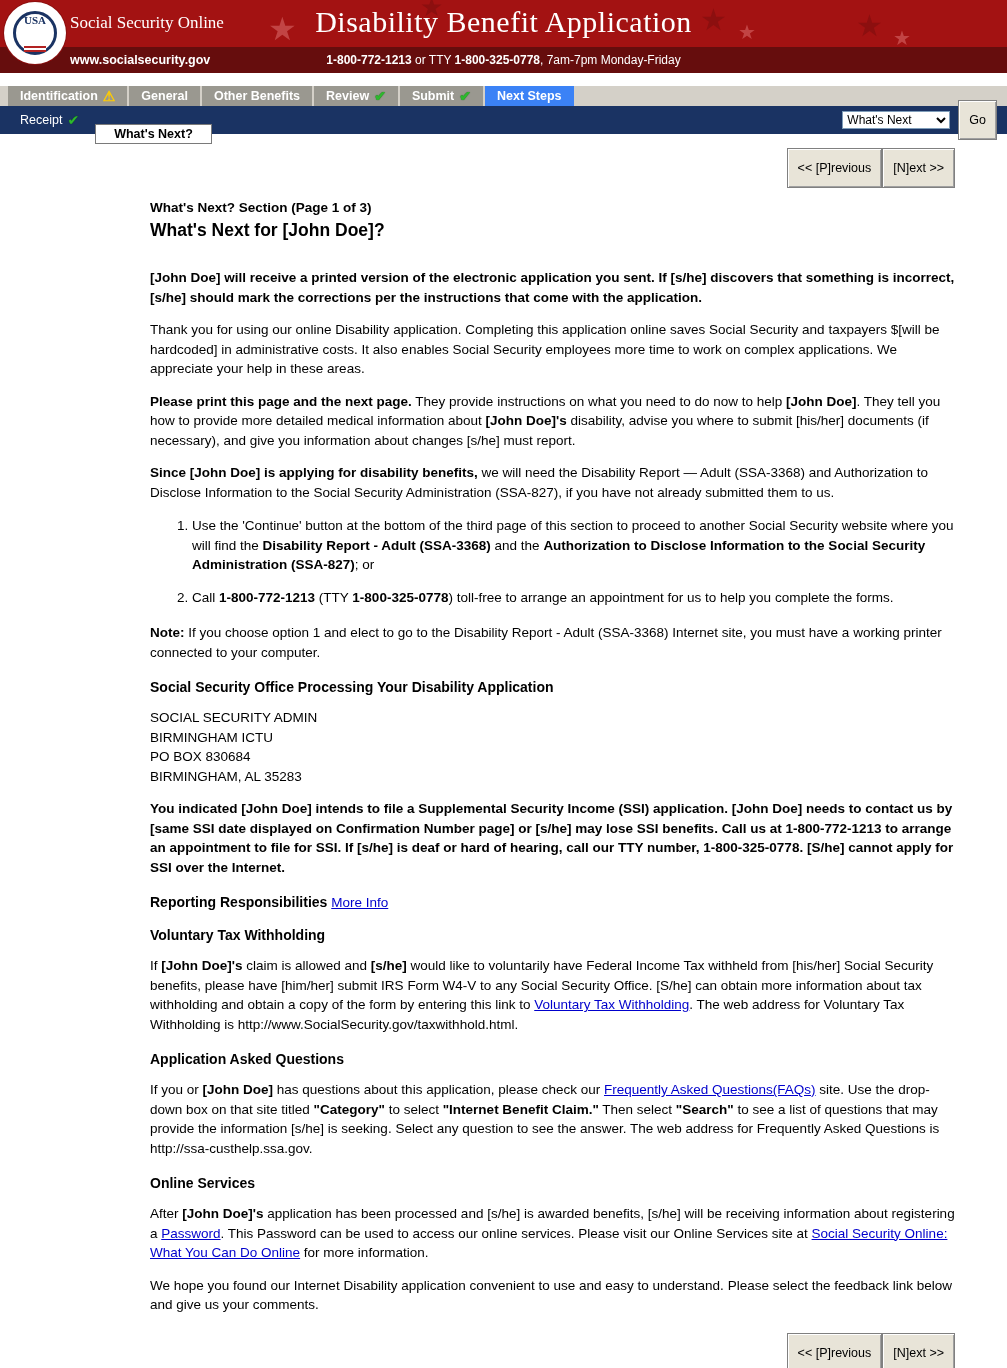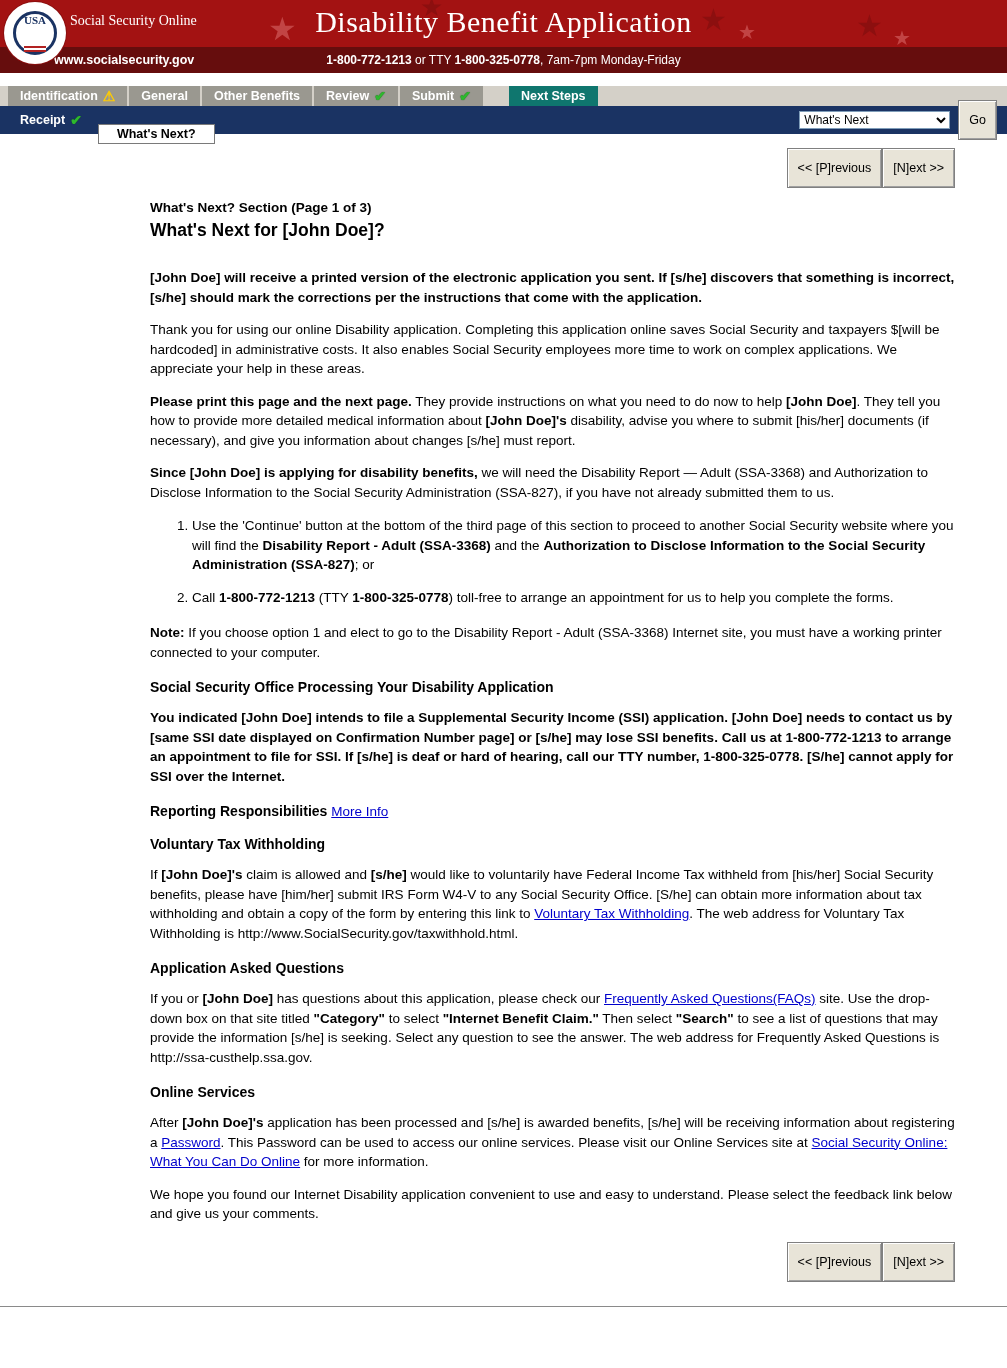--- a/index.html
+++ b/index.html
@@ -30,21 +30,21 @@
     padding-top: 5px;
     letter-spacing: 0.5px;
     position: relative;
     z-index: 2;
   }
   .site-name {
     position: absolute;
     left: 70px;
     top: 13px;
     font-family: "Liberation Serif", serif;
-    font-size: 14px;
+    font-size: 17px;
     color: #fff;
     z-index: 2;
   }
   .star { position: absolute; z-index: 1; font-size: 28px; }
   .star.light { color: #c24444; }
   .star.dark  { color: #8c0f0f; }
   .star.s1 { left: 268px; top: 10px; font-size: 32px; }
   .star.s2 { left: 420px; top: -8px; font-size: 26px; }
   .star.s3 { left: 700px; top: 2px;  font-size: 30px; }
   .star.s4 { left: 738px; top: 20px; font-size: 20px; }
@@ -55,21 +55,21 @@
     height: 26px;
     background: #660d0d;
     position: relative;
     color: #fff;
     font-size: 12px;
     line-height: 26px;
     text-align: center;
   }
   .subbar .url {
     position: absolute;
-    left: 54px;
+    left: 70px;
     font-weight: bold;
     font-size: 12.5px;
   }
 
   .seal {
     position: absolute;
     left: 4px;
     top: 2px;
     width: 62px;
     height: 62px;
@@ -117,55 +117,55 @@
     color: #fff;
     font-weight: bold;
     font-size: 12.5px;
     display: flex;
     align-items: center;
     gap: 5px;
     padding: 0 12px;
     cursor: pointer;
     white-space: nowrap;
   }
-  .tab.active { background: #0f766e; margin-left: 24px; }
+  .tab.active { background: #3b82f6; }
   .warn-icon { color: #ffcc00; font-size: 14px; line-height: 1; }
   .check-icon { color: #2eb82e; font-size: 14px; line-height: 1; text-shadow: 0 0 1px #0a5a0a; }
 
   
   .navy-bar {
     height: 28px;
     background: #1a3363;
     display: flex;
     align-items: center;
     padding: 0 10px 0 20px;
     color: #fff;
   }
   .receipt {
-    font-weight: bold;
+    font-weight: normal;
     font-size: 12.5px;
     display: flex;
     align-items: center;
     gap: 5px;
     cursor: pointer;
   }
   .active-box {
     background: #fff;
     color: #000;
     font-weight: bold;
     font-size: 12.5px;
     border: 1px solid #7a7a7a;
     padding: 2px 18px;
     margin-left: 16px;
     cursor: pointer;
     margin-top: 27px;
   }
   .jump { margin-left: auto; display: flex; align-items: center; gap: 8px; }
   .jump select {
-    width: 151px;
+    width: 108px;
     font-size: 12px;
     font-family: "Liberation Sans", sans-serif;
     background: #fff;
     border: 1px solid #7f9db9;
   }
   .btn {
     font-family: "Liberation Sans", sans-serif;
     font-size: 12.5px;
     color: #000;
     background: #e8e4d8;
@@ -272,20 +272,21 @@
       <p><span class="b">[John Doe] will receive a printed version of the electronic application you sent. If [s/he] discovers that something is incorrect, [s/he] should mark the corrections per the instructions that come with the application.</span></p>
       <p><span>Thank you for using our online Disability application. Completing this application online saves Social Security and taxpayers $[will be hardcoded] in administrative costs. It also enables Social Security employees more time to work on complex applications. We appreciate your help in these areas.</span></p>
       <p><span class="b">Please print this page and the next page.</span><span> They provide instructions on what you need to do now to help </span><span class="b">[John Doe]</span><span>. They tell you how to provide more detailed medical information about </span><span class="b">[John Doe]'s</span><span> disability, advise you where to submit [his/her] documents (if necessary), and give you information about changes [s/he] must report.</span></p>
       <p><span class="b">Since [John Doe] is applying for disability benefits,</span><span> we will need the Disability Report — Adult (SSA-3368) and Authorization to Disclose Information to the Social Security Administration (SSA-827), if you have not already submitted them to us.</span></p>
       <ol>
         <li><span>Use the 'Continue' button at the bottom of the third page of this section to proceed to another Social Security website where you will find the </span><span class="b">Disability Report - Adult (SSA-3368)</span><span> and the </span><span class="b">Authorization to Disclose Information to the Social Security Administration (SSA-827)</span><span>; or</span></li>
         <li><span>Call </span><span class="b">1-800-772-1213</span><span> (TTY </span><span class="b">1-800-325-0778</span><span>) toll-free to arrange an appointment for us to help you complete the forms.</span></li>
       </ol>
       <p><span class="b">Note:</span><span> If you choose option 1 and elect to go to the Disability Report - Adult (SSA-3368) Internet site, you must have a working printer connected to your computer.</span></p>
       <h3><span class="b">Social Security Office Processing Your Disability Application</span></h3>
+      <p class="addr">SOCIAL SECURITY ADMIN<br>BIRMINGHAM ICTU<br>PO BOX 830684<br>BIRMINGHAM, AL 35283</p>
       <p><span class="b">You indicated [John Doe] intends to file a Supplemental Security Income (SSI) application. [John Doe] needs to contact us by [same SSI date displayed on Confirmation Number page] or [s/he] may lose SSI benefits. Call us at 1-800-772-1213 to arrange an appointment to file for SSI. If [s/he] is deaf or hard of hearing, call our TTY number, 1-800-325-0778. [S/he] cannot apply for SSI over the Internet.</span></p>
       <h3><span class="b">Reporting Responsibilities </span><a href="#">More Info</a></h3>
       <h3><span class="b">Voluntary Tax Withholding</span></h3>
       <p><span>If </span><span class="b">[John Doe]'s</span><span> claim is allowed and </span><span class="b">[s/he]</span><span> would like to voluntarily have Federal Income Tax withheld from [his/her] Social Security benefits, please have [him/her] submit IRS Form W4-V to any Social Security Office. [S/he] can obtain more information about tax withholding and obtain a copy of the form by entering this link to </span><a href="#">Voluntary Tax Withholding</a><span>. The web address for Voluntary Tax Withholding is http://www.SocialSecurity.gov/taxwithhold.html.</span></p>
       <h3><span class="b">Application Asked Questions</span></h3>
       <p><span>If you or </span><span class="b">[John Doe]</span><span> has questions about this application, please check our </span><a href="#">Frequently Asked Questions(FAQs)</a><span> site. Use the drop-down box on that site titled </span><span class="b">"Category"</span><span> to select </span><span class="b">"Internet Benefit Claim."</span><span> Then select </span><span class="b">"Search"</span><span> to see a list of questions that may provide the information [s/he] is seeking. Select any question to see the answer. The web address for Frequently Asked Questions is http://ssa-custhelp.ssa.gov.</span></p>
       <h3><span class="b">Online Services</span></h3>
       <p><span>After </span><span class="b">[John Doe]'s</span><span> application has been processed and [s/he] is awarded benefits, [s/he] will be receiving information about registering a </span><a href="#">Password</a><span>. This Password can be used to access our online services. Please visit our Online Services site at </span><a href="#">Social Security Online: What You Can Do Online</a><span> for more information.</span></p>
       <p><span>We hope you found our Internet Disability application convenient to use and easy to understand. Please select the feedback link below and give us your comments.</span></p>
     </div>

